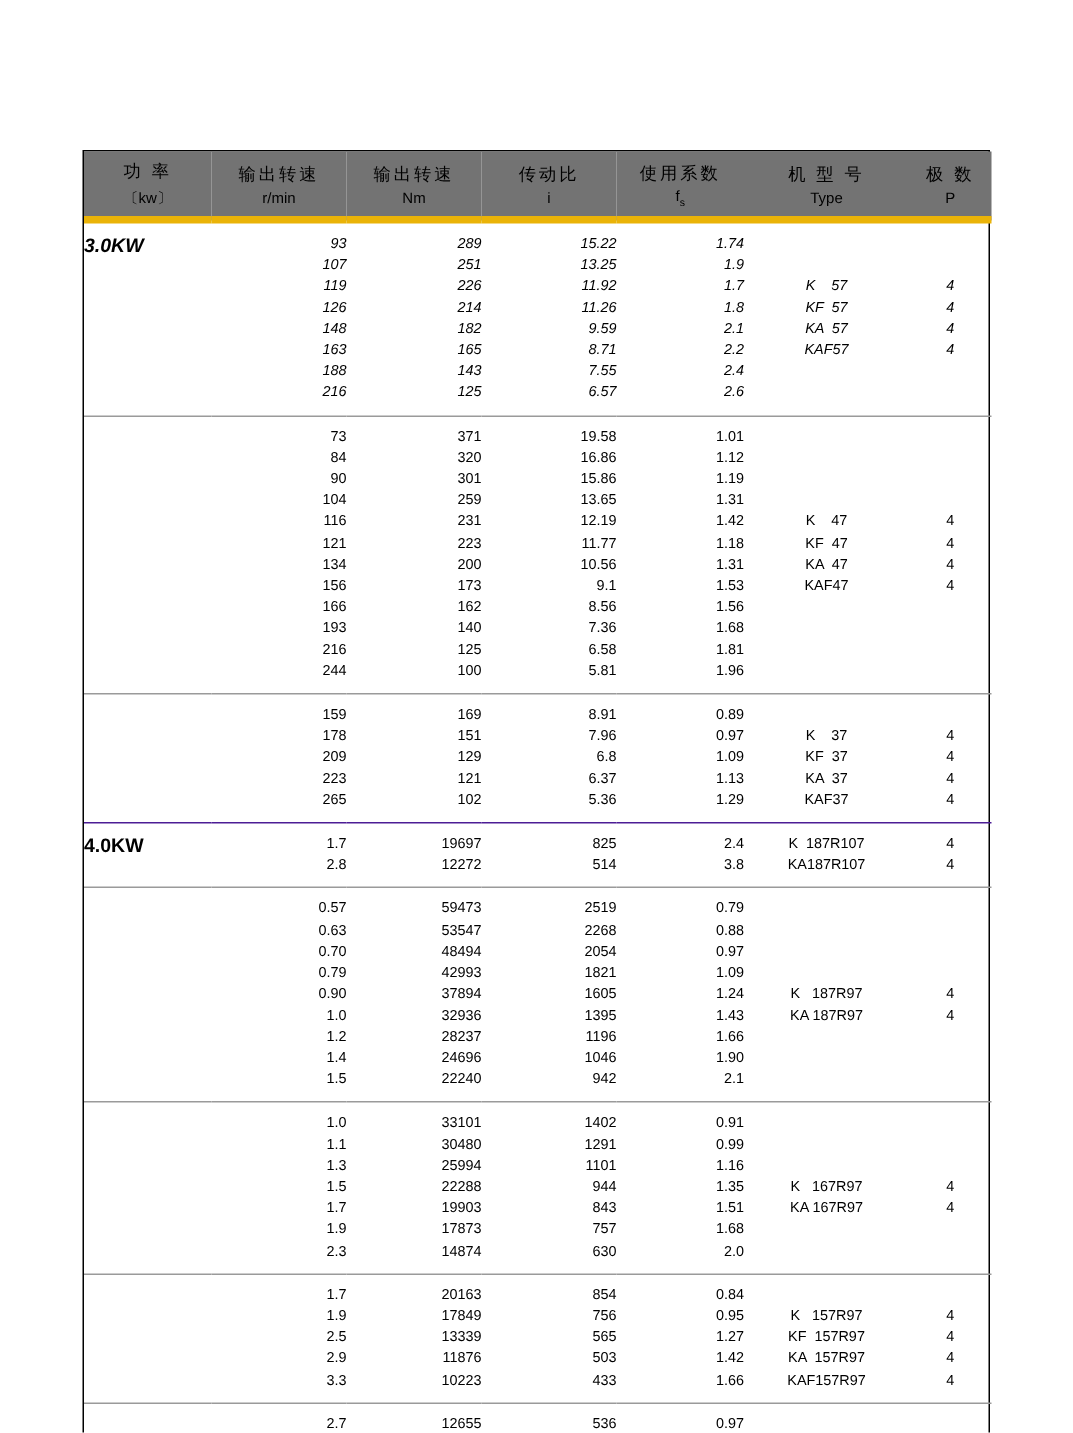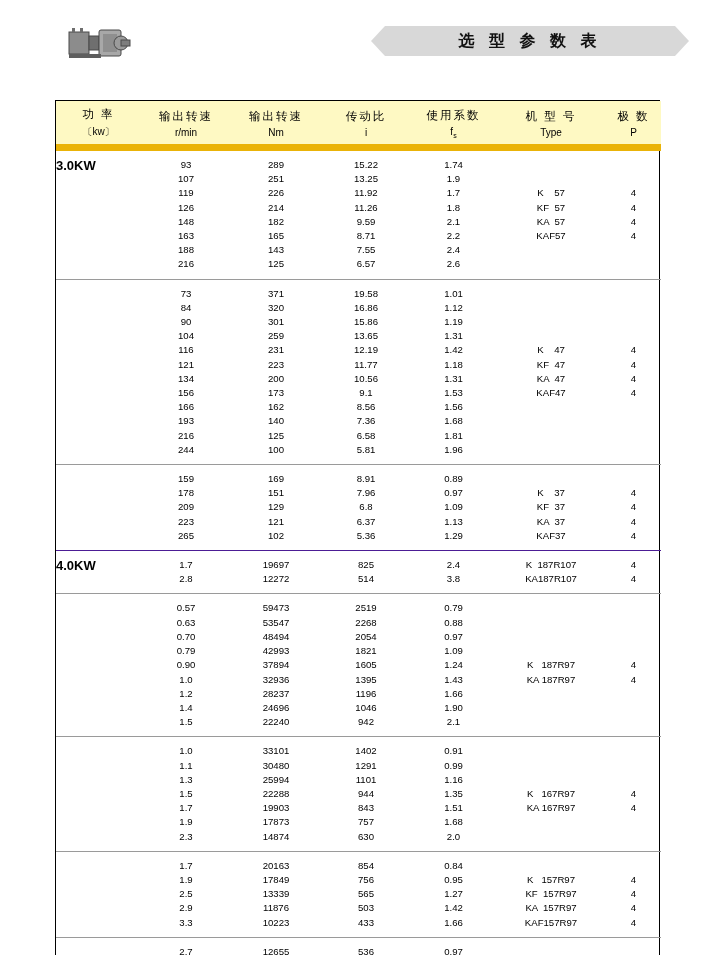--- a/index.html
+++ b/index.html
@@ -105,21 +105,21 @@
   }
   table.spec col.c0 { width: 85px; }
   table.spec col.c1 { width: 90px; }
   table.spec col.c2 { width: 90px; }
   table.spec col.c3 { width: 90px; }
   table.spec col.c4 { width: 85px; }
   table.spec col.c5 { width: 110px; }
   table.spec col.c6 { width: 55px; }
 
   thead td {
-    background: #fef9c3;
+    background: #737373;
     border-bottom: 1px solid #000;
     text-align: center;
     padding: 6px 0 5px 0;
     vertical-align: middle;
   }
   thead .h-main {
     font-size: 11.5px;
     letter-spacing: 2px;
     display: block;
     margin-bottom: 3px;
@@ -139,31 +139,32 @@
     padding: 0;
   }
   .grp-row > td {
     border-bottom: 1px solid #9a9a9a;
     padding: 7px 0 7px 0;
   }
   .grp-row.thick > td {
     border-bottom: 1px solid #4c1d95;
   }
   .grp-row.power-start > td {
-    border-top: 7px solid #eab308;
+    border-top: 5px solid #eab308;
+    font-style: italic;
   }
 
   .pw {
     font-size: 13px;
     font-weight: bold;
     padding-left: 14px;
     line-height: 1.2;
   }
   .numcol {
-    text-align: center;
+    text-align: right;
     line-height: 14.2px;
     font-size: 9.6px;
   }
   .typecol {
     text-align: center;
     padding-left: 22px;
     line-height: 14.2px;
     font-size: 9.6px;
     white-space: pre;
   }
@@ -172,39 +173,20 @@
     line-height: 14.2px;
     font-size: 9.6px;
   }
   .spacer { visibility: hidden; }
 </style>
 </head>
 <body>
 
 <div class="page">
 
-  <div class="header">
-    <div class="logo-box">
-      <svg class="logo-svg" width="64" height="42" viewBox="0 0 64 42">
-        <rect x="2" y="10" width="20" height="22" fill="#8c8c8c" stroke="#4a4a4a" stroke-width="1"></rect>
-        <rect x="5" y="6" width="3" height="4" fill="#6e6e6e"></rect>
-        <rect x="13" y="6" width="3" height="4" fill="#6e6e6e"></rect>
-        <rect x="22" y="14" width="10" height="14" fill="#6f6f6f" stroke="#4a4a4a" stroke-width="1"></rect>
-        <rect x="32" y="8" width="22" height="26" rx="2" fill="#a8a8a8" stroke="#4a4a4a" stroke-width="1"></rect>
-        <rect x="36" y="12" width="14" height="18" fill="#8f8f8f"></rect>
-        <circle cx="54" cy="21" r="7" fill="#9b9b9b" stroke="#4a4a4a" stroke-width="1"></circle>
-        <rect x="54" y="18" width="9" height="6" fill="#7d7d7d" stroke="#4a4a4a" stroke-width="1"></rect>
-        <rect x="2" y="32" width="32" height="4" fill="#5e5e5e"></rect>
-      </svg>
-    </div>
-    <div class="title-wrap">
-      <div class="title-bar"></div>
-      <div class="title-text">选 型 参 数 表</div>
-    </div>
-  </div>
 
   <div class="table-wrap">
     <table class="spec">
       <colgroup>
         <col class="c0">
           <col class="c1">
           <col class="c2">
           <col class="c3">
           <col class="c4">
           <col class="c5">

